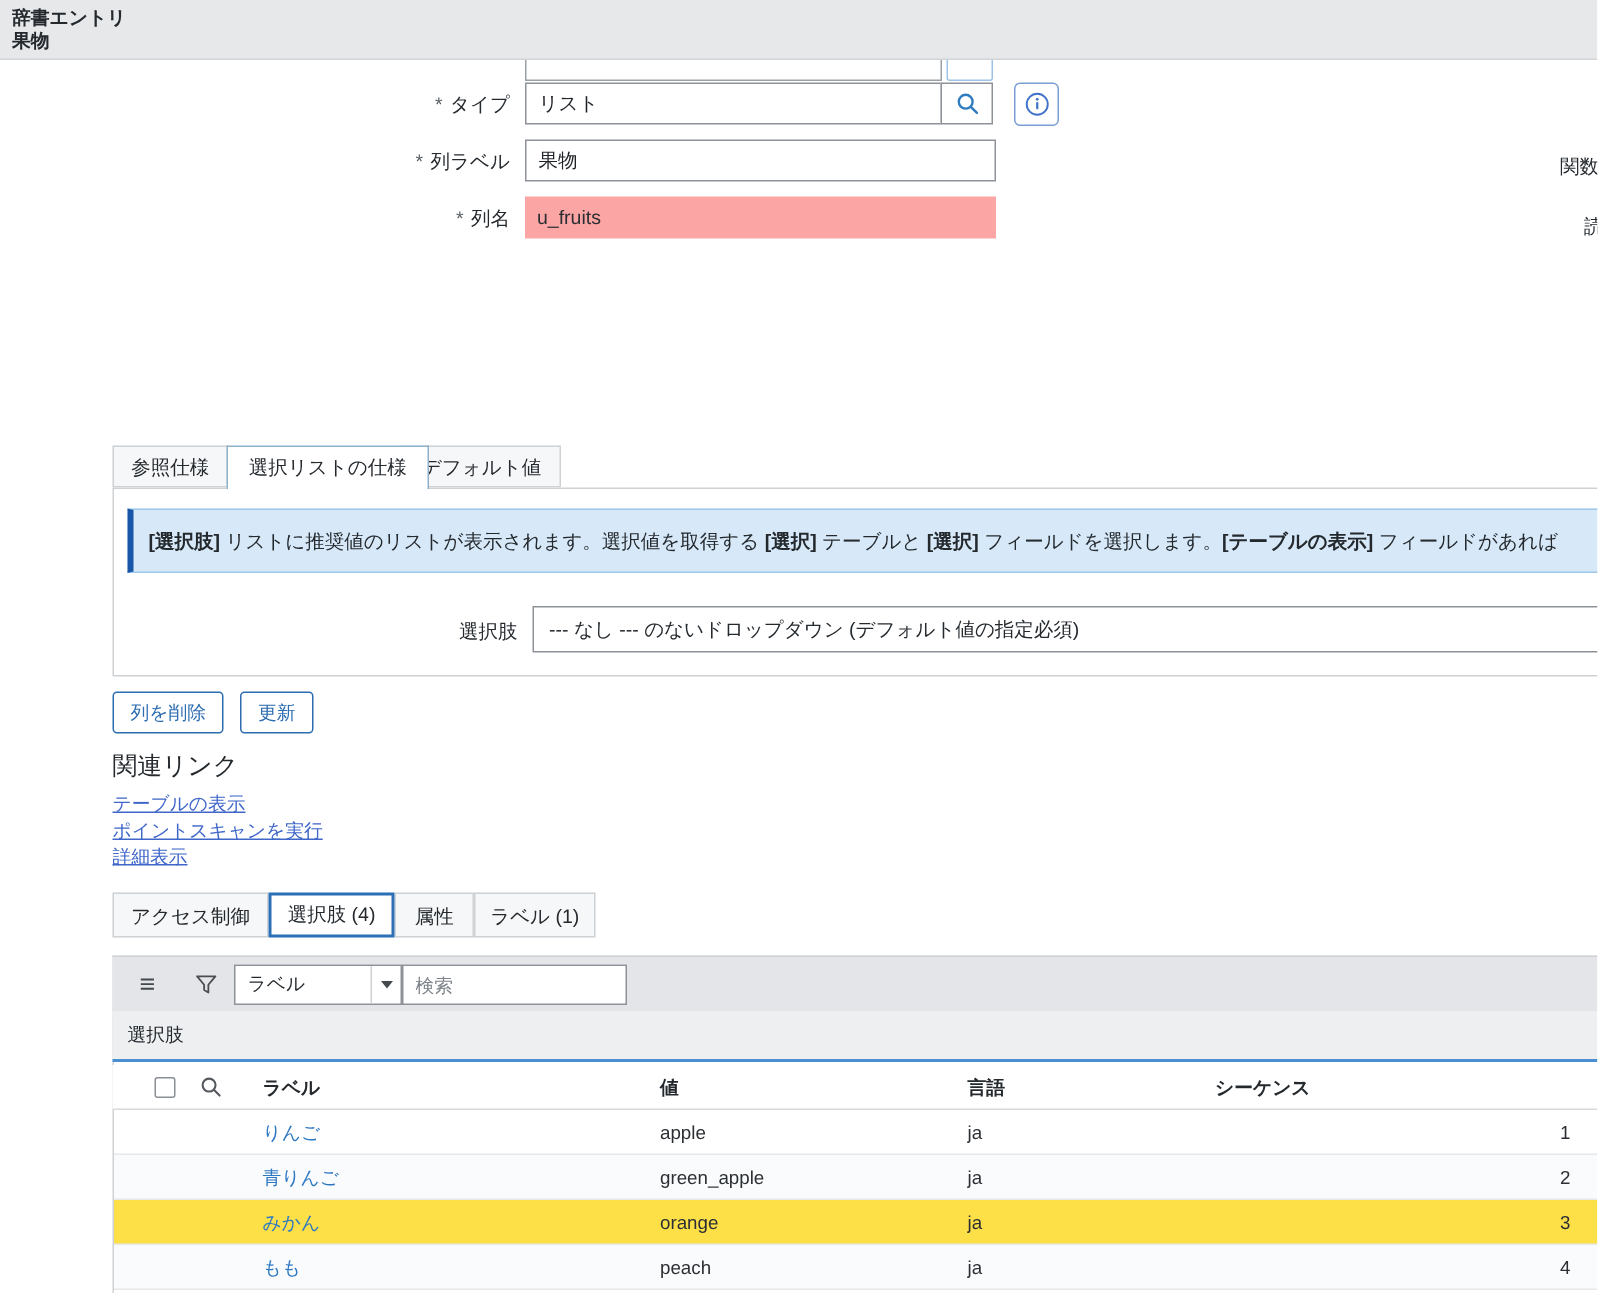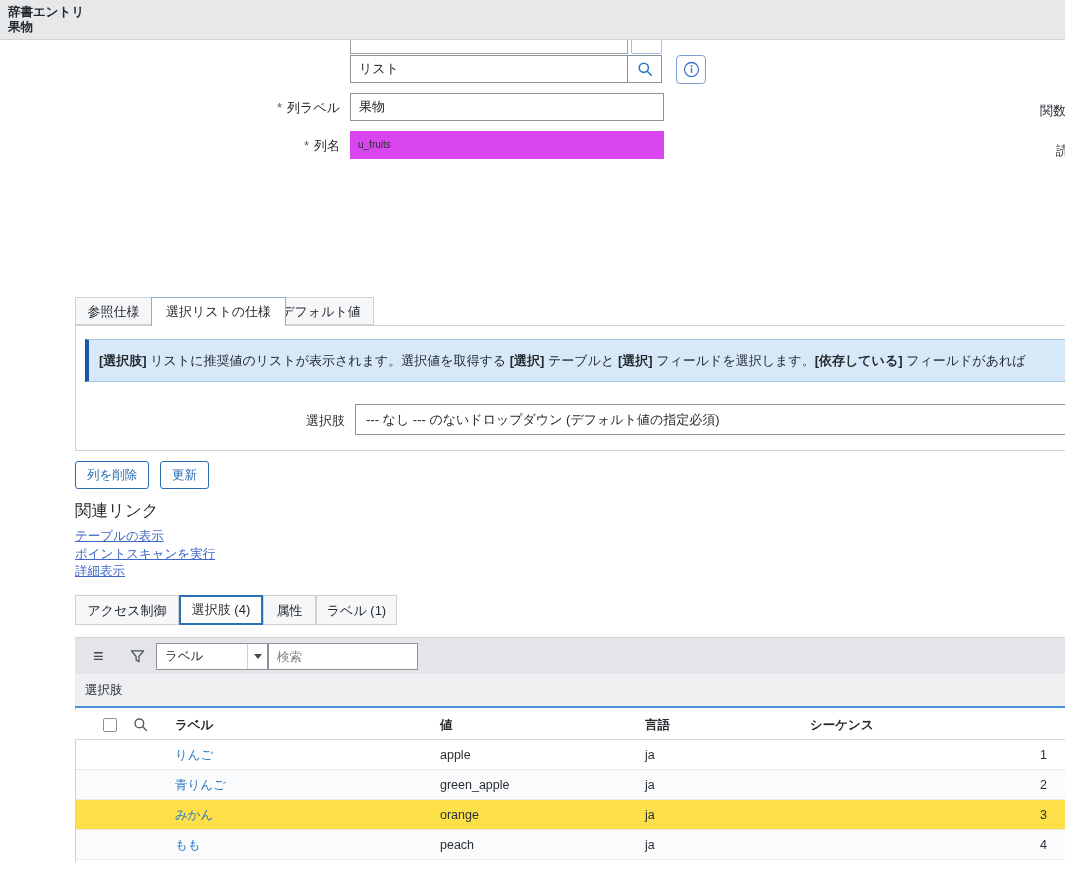--- a/index.html
+++ b/index.html
@@ -8,21 +8,21 @@
   .app-header{position:absolute;left:0;top:0;width:100%;height:40px;background:#e6e8ea;border-bottom:1px solid #d2d4d7;padding:4px 8px;z-index:10}
   .hdr-title{font-size:12.5px;font-weight:700;line-height:16px}
   .hdr-record{font-size:12.5px;font-weight:700;line-height:15px}
   .partial-input{position:absolute;left:350px;top:28px;width:278px;height:26px;background:#fff;border:1px solid #9aa0a6;z-index:1}
   .partial-button{position:absolute;left:631px;top:38px;width:31px;height:16px;border:1px solid #9ec3e6;border-radius:2px;background:#fff;z-index:1}
   .form-label{position:absolute;left:0;width:340px;text-align:right;line-height:16px;color:#24292e}
   .req{color:#5a6066;margin-right:5px}
   .text-input{position:absolute;height:28px;border:1px solid #8d9298;background:#fff;font:inherit;font-size:13px;padding:0 8px;color:#1f2328}
   .lookup-btn{position:absolute;left:627px;top:55px;width:35px;height:28px;background:#fff;border:1px solid #8d9298;display:flex;align-items:center;justify-content:center;cursor:pointer}
   .info-btn{position:absolute;left:676px;top:55px;width:30px;height:29px;background:#fff;border:1px solid #7b9fd4;border-radius:4px;display:flex;align-items:center;justify-content:center;cursor:pointer}
-  .readonly-input{position:absolute;left:350px;top:131px;width:314px;height:28px;background:#d946ef;line-height:28px;padding:0 8px;color:#2b2f33;font-size:10px}
+  .readonly-input{position:absolute;left:350px;top:131px;width:314px;height:28px;background:#fca5a5;line-height:28px;padding:0 8px;color:#2b2f33;font-size:13px}
   .edge-label{position:absolute;white-space:nowrap}
   .tab{position:absolute;top:297px;height:28px;line-height:27px;background:#f6f7f8;border:1px solid #cfd2d5;color:#24292e;text-align:center;cursor:pointer}
   .tab-active-upper{background:#fff;border:1px solid #8fb0c9;border-bottom:none;height:29px;line-height:28px;z-index:4}
   .spec-panel{position:absolute;left:75px;top:325px;width:995px;height:126px;border:1px solid #cfd2d5;background:#fff}
   .info-box{position:absolute;left:85px;top:339px;width:985px;height:43px;background:#d7e9f8;border:1px solid #9ec7ea;border-left:4px solid #1a56a8;line-height:41px;padding:0 10px;white-space:nowrap;overflow:hidden;z-index:2}
   .info-box .b{font-weight:700}
   .panel-label{position:absolute;left:95px;top:412px;width:250px;text-align:right}
   .choices-input{position:absolute;left:355px;top:404px;width:715px;height:31px;border:1px solid #8d9298;background:#fff;line-height:29px;padding:0 10px;white-space:nowrap;overflow:hidden;z-index:2;cursor:pointer}
   .action-btn{position:absolute;top:461px;height:28px;background:#fff;border:1px solid #2c6cb0;color:#2c6cb0;border-radius:3px;font:inherit;font-size:12.5px;padding:0 11px;cursor:pointer}
   .section-title{position:absolute;left:75px;top:500px;font-size:16.5px;color:#24292e}
@@ -55,20 +55,23 @@
 <div class="screen">
 
   <div class="partial-input"></div>
   <div class="partial-button"></div>
 
   <header class="app-header">
     <div class="hdr-title">辞書エントリ</div>
     <div class="hdr-record">果物</div>
   </header>
 
+  <div class="form-label" style="top:62px">
+    <span class="req">*</span><span>タイプ</span>
+  </div>
   <input class="text-input" style="left: 350px; top: 55px; width: 278px;" value="リスト">
   <button class="lookup-btn">
     <span style="line-height:0">
       <svg width="16" height="16" viewBox="0 0 16 16">
           <circle cx="6.8" cy="6.8" r="4.6" fill="none" stroke="#2f7cc0" stroke-width="1.6"></circle>
           <line x1="10.2" y1="10.2" x2="14.3" y2="14.3" stroke="#2f7cc0" stroke-width="1.6" stroke-linecap="round"></line>
         </svg>
     </span>
   </button>
   <button class="info-btn">
@@ -93,21 +96,21 @@
   <div class="readonly-input">u_fruits</div>
   <span class="edge-label" style="left:1056px;top:142px">読</span>
 
   <div class="tab" style="left:75px;width:77px">参照仕様</div>
   <div class="tab tab-active-upper" style="left:151px;width:135px">選択リストの仕様</div>
   <div class="tab" style="left:268px;width:106px">デフォルト値</div>
 
   <div class="spec-panel"></div>
 
   <div class="info-box">
-    <span class="b">[選択肢]</span><span> リストに推奨値のリストが表示されます。選択値を取得する </span><span class="b">[選択]</span><span> テーブルと </span><span class="b">[選択]</span><span> フィールドを選択します。</span><span class="b">[依存している]</span><span> フィールドがあれば</span>
+    <span class="b">[選択肢]</span><span> リストに推奨値のリストが表示されます。選択値を取得する </span><span class="b">[選択]</span><span> テーブルと </span><span class="b">[選択]</span><span> フィールドを選択します。</span><span class="b">[テーブルの表示]</span><span> フィールドがあれば</span>
   </div>
 
   <div class="panel-label">選択肢</div>
   <div class="choices-input">--- なし --- のないドロップダウン (デフォルト値の指定必須)</div>
 
   <button class="action-btn" style="left:75px">列を削除</button>
   <button class="action-btn" style="left:160px">更新</button>
 
   <div class="section-title">関連リンク</div>
   <a class="rlink" style="top:528px">テーブルの表示</a>

